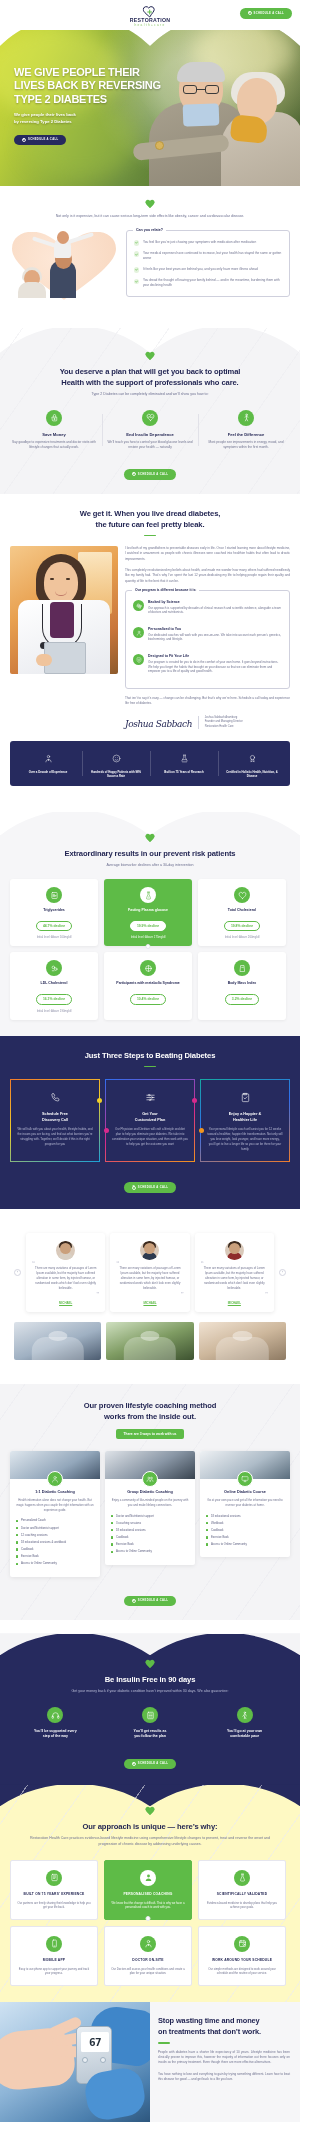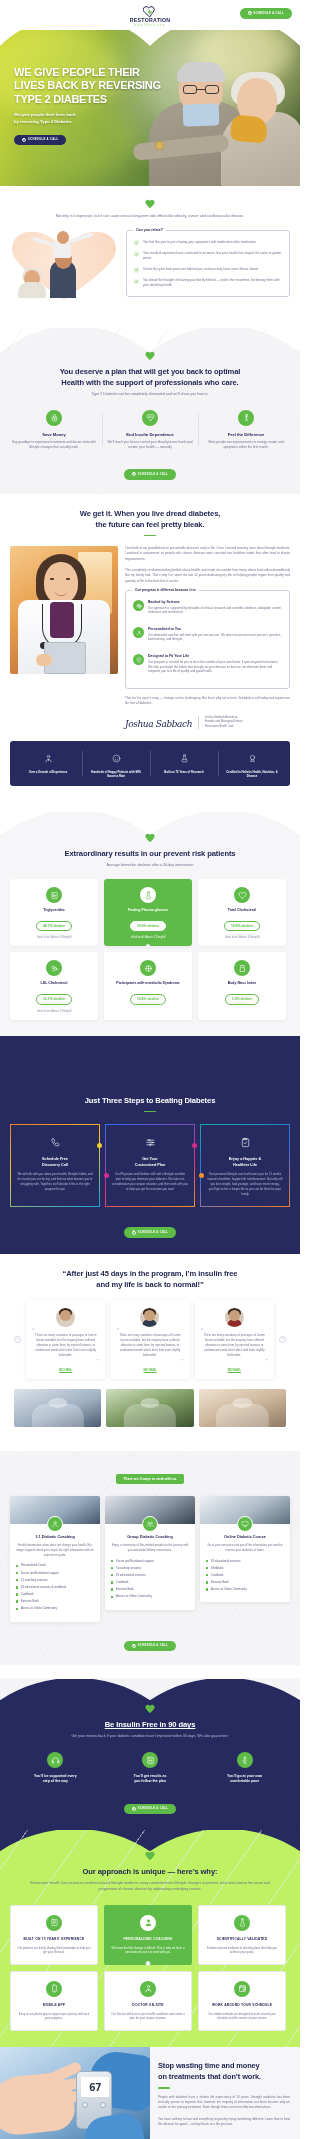--- a/index.html
+++ b/index.html
@@ -166,21 +166,21 @@
   .rcard h5{font-size:3.5px;font-weight:bold;color:#1f2250;margin-top:5px;line-height:1.4;}
   .rcard.hl h5{color:#fff;}
   .pill{display:inline-block;border:.7px solid #5ebb47;border-radius:10px;color:#5ebb47;font-size:3.4px;font-weight:bold;padding:2.4px 6px;margin-top:4px;}
   .rcard.hl .pill{border-color:#fff;background:#fff;color:#5ebb47;}
   .rcard .init{font-size:2.8px;color:#8e90a8;margin-top:4px;}
   .rcard.hl .init{color:rgba(255,255,255,.92);}
   .dot{position:absolute;left:50%;transform:translateX(-50%);bottom:-2.5px;width:5px;height:5px;border-radius:50%;background:#fff;border:.7px solid #e7e7ee;}
 
   
   .steps{background:#262a5e;padding:14px 0 16px;}
-  .steps .h2{color:#fff;margin-top:45px;}
+  .steps .h2{color:#fff;}
   .steps .sgrid{display:flex;gap:5px;padding:12px 10px 0;}
   .scard{flex:1;border:1px solid;border-radius:6px;padding:9px 6px 10px;text-align:center;position:relative;}
   .scard.a{border-image:linear-gradient(160deg,#f07c2b,#eece2a 45%,#1aa0d8) 1;border-image-slice:1;}
   .scard.b{border-image:linear-gradient(160deg,#2f6ef0,#d62a8c 55%,#f0941f) 1;border-image-slice:1;}
   .scard.c{border-image:linear-gradient(160deg,#16a8a0,#2f6ef0 45%,#f07c2b) 1;border-image-slice:1;}
   .scard svg{width:11px;height:11px;stroke:#fff;fill:none;stroke-width:1.3;stroke-linecap:round;stroke-linejoin:round;}
   .scard h5{color:#fff;font-size:3.8px;font-weight:bold;line-height:1.45;margin-top:5px;}
   .scard p{color:#b9bcd6;font-size:2.9px;line-height:1.66;margin-top:4px;}
   .knob{position:absolute;width:5px;height:5px;border-radius:50%;}
   .knob.y{background:#eece2a;right:-2.5px;top:18px;}
@@ -232,28 +232,28 @@
   .feat{margin-top:6px;text-align:left;}
   .feat li{list-style:none;font-size:2.8px;line-height:1.5;color:#5d6080;display:flex;gap:2.5px;margin-bottom:3px;}
   .feat li i{width:2.4px;height:2.4px;background:#5ebb47;border-radius:.5px;flex:0 0 2.4px;margin-top:1.2px;}
 
   
   .guar{position:relative;background:#262a5e;padding:26px 0 16px;margin-top:14px;}
   .guar:before{content:"";position:absolute;left:0;right:0;top:-1px;height:22px;background:#f4f4f6;
     -webkit-clip-path:path("M0,0 L0,22 C44,-8 106,-8 150,22 C194,-8 256,-8 300,22 L300,0 Z");
     clip-path:path("M0,0 L0,22 C44,-8 106,-8 150,22 C194,-8 256,-8 300,22 L300,0 Z");}
   .guar .inner{position:relative;z-index:2;}
-  .guar .h2{color:#fff;text-decoration:underline;}
+  .guar .h2{color:#fff;}
   .guar .sub{color:#b9bcd6;}
   .gcols{display:flex;padding:12px 8px 0;}
   .gcol{flex:1;text-align:center;padding:0 6px;}
   .gcol p{color:#fff;font-size:3.5px;font-weight:bold;line-height:1.5;margin-top:6px;}
 
   
-  .uniq{position:relative;background:#bef264;padding:22px 0 16px;}
+  .uniq{position:relative;background:#fef9c3;padding:22px 0 16px;}
   .uniq:before{content:"";position:absolute;left:0;right:0;top:-1px;height:22px;background:#262a5e;
     -webkit-clip-path:path("M0,0 L0,22 C44,-8 106,-8 150,22 C194,-8 256,-8 300,22 L300,0 Z");
     clip-path:path("M0,0 L0,22 C44,-8 106,-8 150,22 C194,-8 256,-8 300,22 L300,0 Z");}
   .uniq .chev3{position:absolute;inset:0;opacity:.55;
     background:repeating-linear-gradient(125deg,transparent 0 22px,#ebebf0 22px 23px,transparent 23px 48px);}
   .uniq .inner{position:relative;z-index:2;}
   .ugrid{display:flex;flex-wrap:wrap;gap:6px;padding:12px 10px 0;}
   .ucard{width:88px;background:#fff;border-radius:2px;border:.6px solid #e6e6ee;padding:9px 6px 9px;text-align:center;position:relative;}
   .ucard.hl{background:#5ebb47;border-color:#5ebb47;}
   .ucard h5{font-size:3.3px;font-weight:bold;color:#1f2250;letter-spacing:.2px;margin-top:6px;line-height:1.45;}
@@ -663,22 +663,20 @@
     </div>
     <div class="ctr" style="margin-top:11px">
       <button class="btn">
         <span class="ph">✆</span>
         <span>SCHEDULE A CALL</span>
       </button>
     </div>
   </div>
 
   <div class="testi">
-    <div class="h2" style="white-space:pre-line">“After just 45 days in the program, I’m insulin free
-and my life is back to normal!”</div>
     <div class="tgrid">
       <div class="arrow">
           <span>‹</span>
         </div>
       <div class="tcard">
         <div class="tav">
             <span class="b"></span>
             <span class="hr"></span>
             <span class="h"></span>
           </div>
@@ -725,20 +723,22 @@
       <div class="ph-img ph3">
           <span class="pb"></span>
           <span class="pc"></span>
         </div>
     </div>
   </div>
 
   <div class="coach">
     <div class="chev2"></div>
     <div class="inner">
+      <div class="h2" style="white-space:pre-line">Our proven lifestyle coaching method
+works from the inside out.</div>
       <span class="tag">There are 3 ways to work with us</span>
       <div class="cgrid">
         <div class="ccard">
           <div class="top ct1">
               <div class="badge">
                 <svg viewBox="0 0 24 24">
                   <circle cx="12" cy="8" r="3.6"></circle>
                   <path d="M4.5 21c0-4.2 3.4-6.6 7.5-6.6s7.5 2.4 7.5 6.6"></path>
                 </svg>
               </div>

